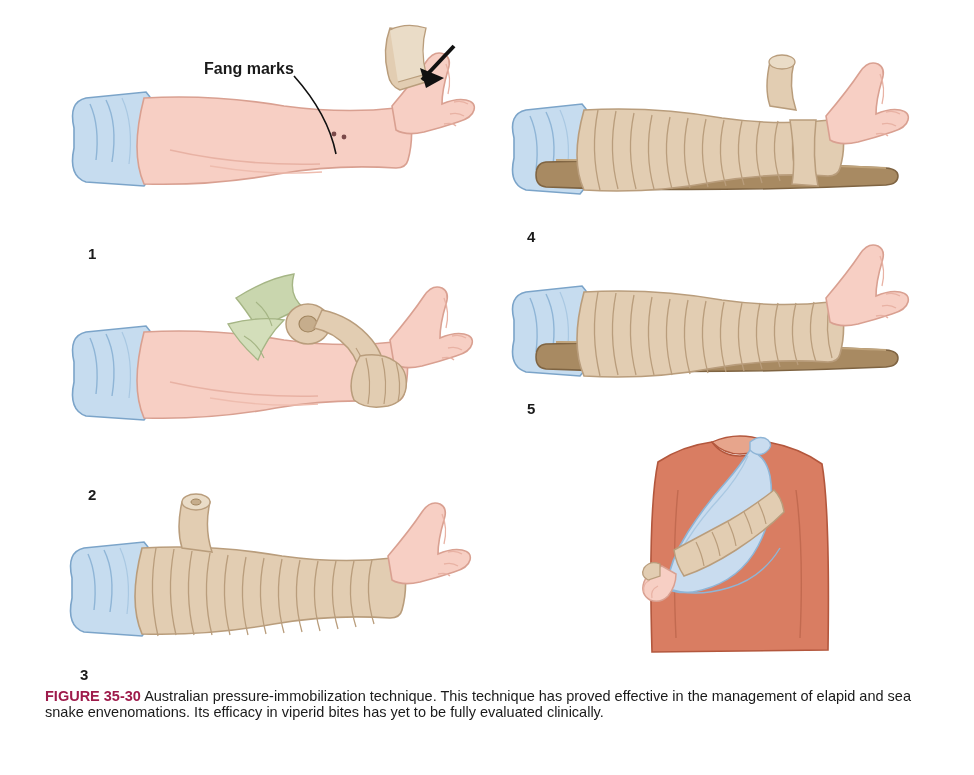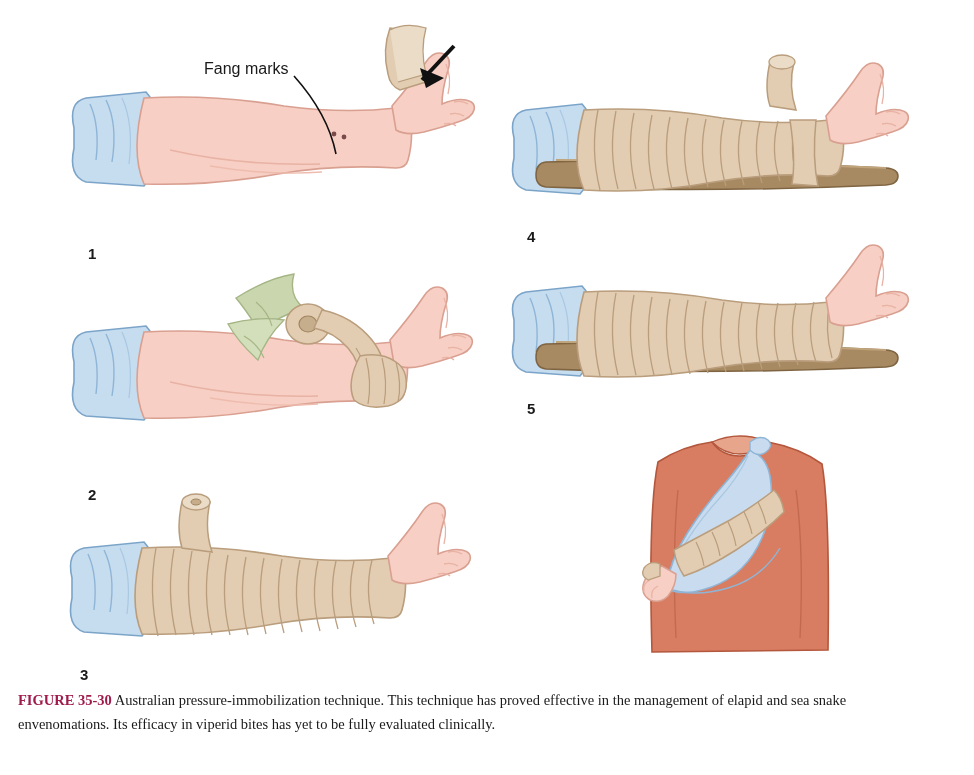--- a/index.html
+++ b/index.html
@@ -36,26 +36,26 @@
   }
   .callout-label {
     position: absolute;
     font-family: "Liberation Sans", sans-serif;
     font-size: 16px;
     color: #1a1a1a;
     white-space: nowrap;
   }
   .caption {
     position: absolute;
-    left: 18px;
+    left: 45px;
     top: 688px;
     width: 900px;
-    font-family: Liberation Serif, serif;
+    font-family: Liberation Sans, sans-serif;
     font-size: 14.5px;
-    line-height: 24px;
+    line-height: 16px;
     color: #1a1a1a;
   }
   .caption .fig-label {
     color: #9e1b4b;
     font-weight: bold;
   }
   svg { display: block; overflow: visible; }
 </style>
 </head>
 <body>
@@ -90,21 +90,21 @@
 
         <path d="M394,26 l-32,34" stroke="#111" stroke-width="4" fill="none"></path>
         <path d="M360,48 l6,20 l18,-10 z" fill="#111"></path>
 
         <circle cx="274" cy="114" r="2.4" fill="#7b4a4a"></circle>
         <circle cx="284" cy="117" r="2.4" fill="#7b4a4a"></circle>
       </svg>
       <span class="panel-number" style="left:28px; top:225px;">1</span>
     </div>
 
-    <div class="callout-label" style="left:204px; top:60px;">Fang marks</div>
+    <div class="callout-label" style="left:204px; top:60px;font-weight:bold;">Fang marks</div>
     <svg class="panel" style="left:290px; top:72px; width:60px; height:92px;" width="60" height="92" viewBox="0 0 60 92">
       <path d="M4,4 q34,38 42,78" fill="none" stroke="#111" stroke-width="1.6"></path>
     </svg>
 
     <div class="panel" style="left:60px; top:258px; width:460px; height:240px;">
       <svg width="460" height="240" viewBox="0 0 460 240">
 
         <path d="M14,104 q-6,-26 12,-30 l60,-6 q16,18 14,48 q-2,30 -16,46 l-58,-4 q-18,-6 -12,-34 z" fill="#c6dcef" stroke="#7ba4c9" stroke-width="1.6"></path>
         <path d="M30,80 q10,22 6,56" fill="none" stroke="#8fb5d6" stroke-width="1.4"></path>
         <path d="M46,76 q12,24 6,62" fill="none" stroke="#8fb5d6" stroke-width="1.4"></path>

